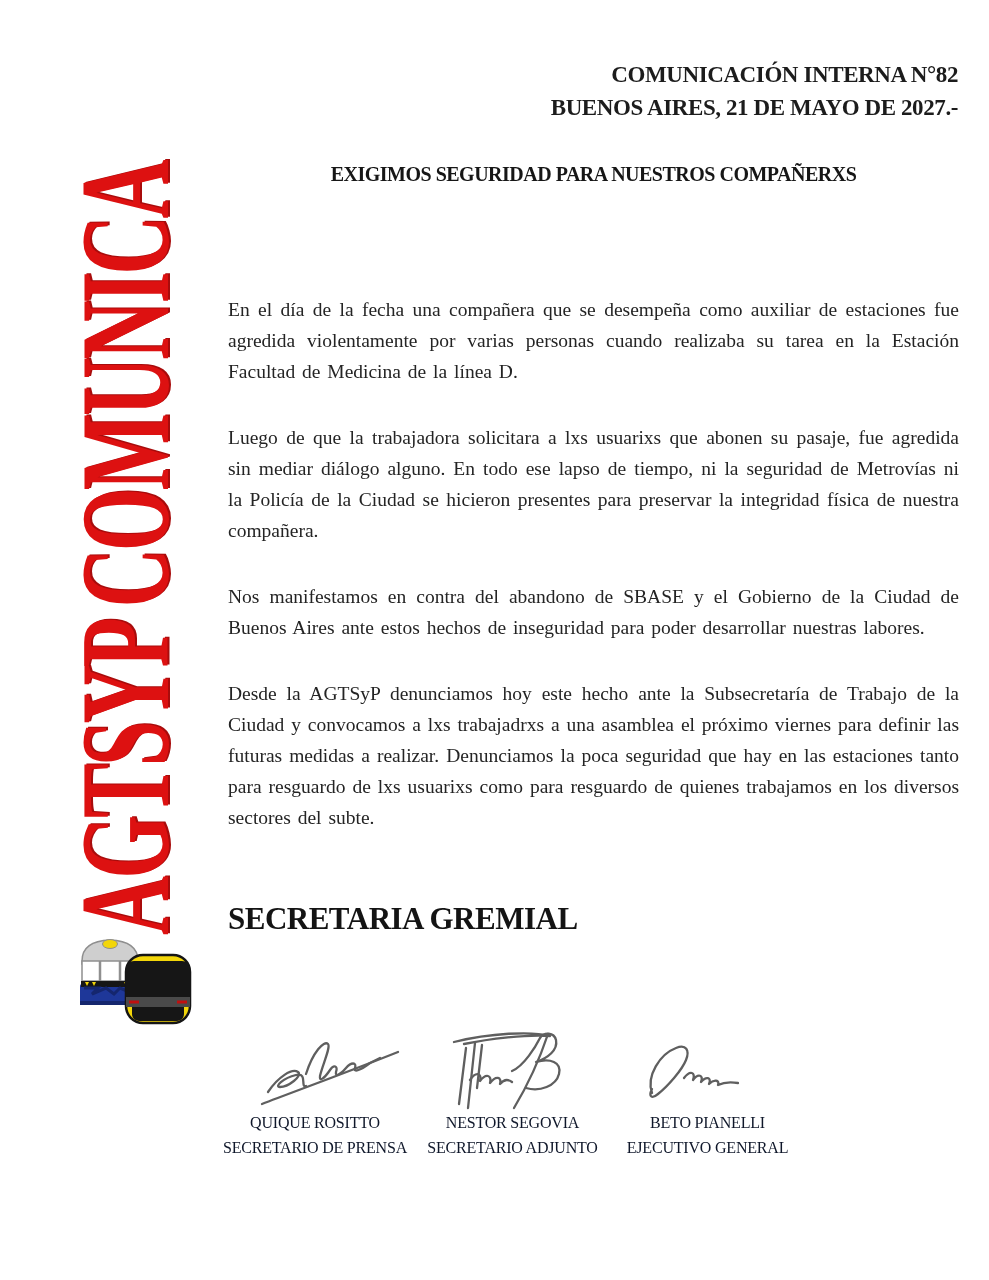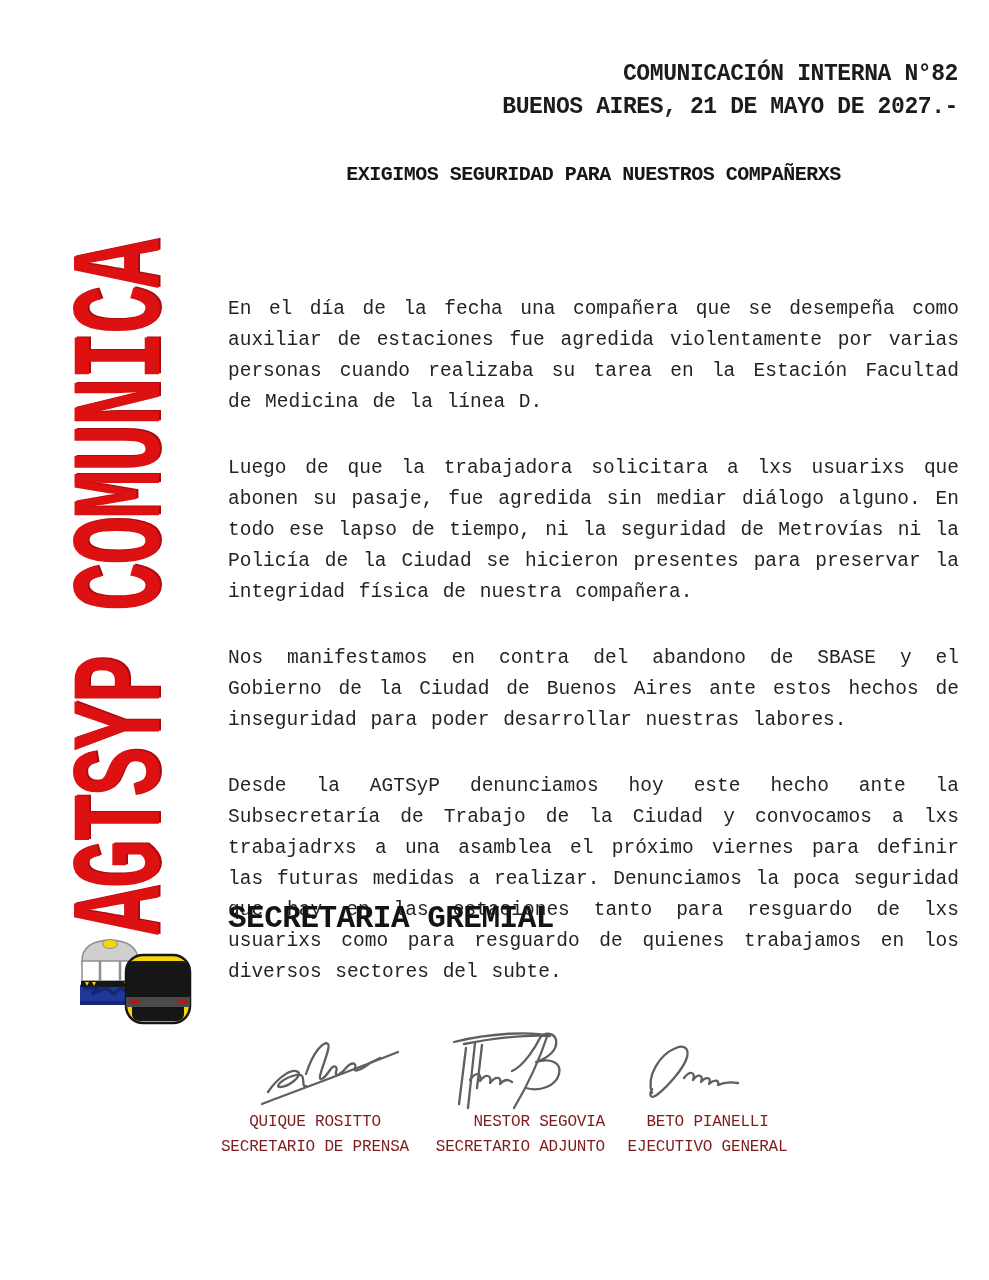--- a/index.html
+++ b/index.html
@@ -1,20 +1,20 @@
 <!DOCTYPE html>
 <html lang="es"><head>
 <meta charset="utf-8">
 <style>
   * { margin:0; padding:0; box-sizing:border-box; }
   html,body { background:#ffffff; }
   .page {
     position:relative; width:989px; height:1280px; margin:0 auto;
     background:#ffffff; overflow:hidden;
-    font-family:Liberation Mono, monospace; color:#212121;
+    font-family:Liberation Serif, serif; color:#212121;
   }
 
   
   .header-block {
     position:absolute; top:58px; right:31px; text-align:right;
     font-weight:700; font-size:23px; line-height:33px; color:#1c1c1c;
     letter-spacing:-0.4px;
   }
 
   
@@ -56,24 +56,24 @@
 
   
   .sig { position:absolute; }
   .sig path { fill:none; stroke-width:2.3; stroke-linecap:round; stroke-linejoin:round; }
   .sig-1 { left:258px; top:1032px; width:145px; height:75px; }
   .sig-2 { left:428px; top:1026px; width:155px; height:84px; }
   .sig-3 { left:638px; top:1038px; width:110px; height:64px; }
 
   
   .signatory { position:absolute; text-align:center; font-size:16px; line-height:25px;
-    letter-spacing:-0.2px; color:#7f1d1d; }
+    letter-spacing:-0.2px; color:#0f172a; }
   .signatory .name, .signatory .role { white-space:nowrap; }
   .col-1 { left:215px; top:1110px; width:200px; }
-  .col-2 { left:420px; top:1110px; width:185px;text-align:right; }
+  .col-2 { left:420px; top:1110px; width:185px; }
   .col-3 { left:615px; top:1110px; width:185px; }
 </style>
 </head>
 <body>
 
 <div class="page">
 
   <div class="header-block">
     <div>COMUNICACIÓN INTERNA N°82</div>
     <div>BUENOS AIRES, 21 DE MAYO DE 2027.-</div>

